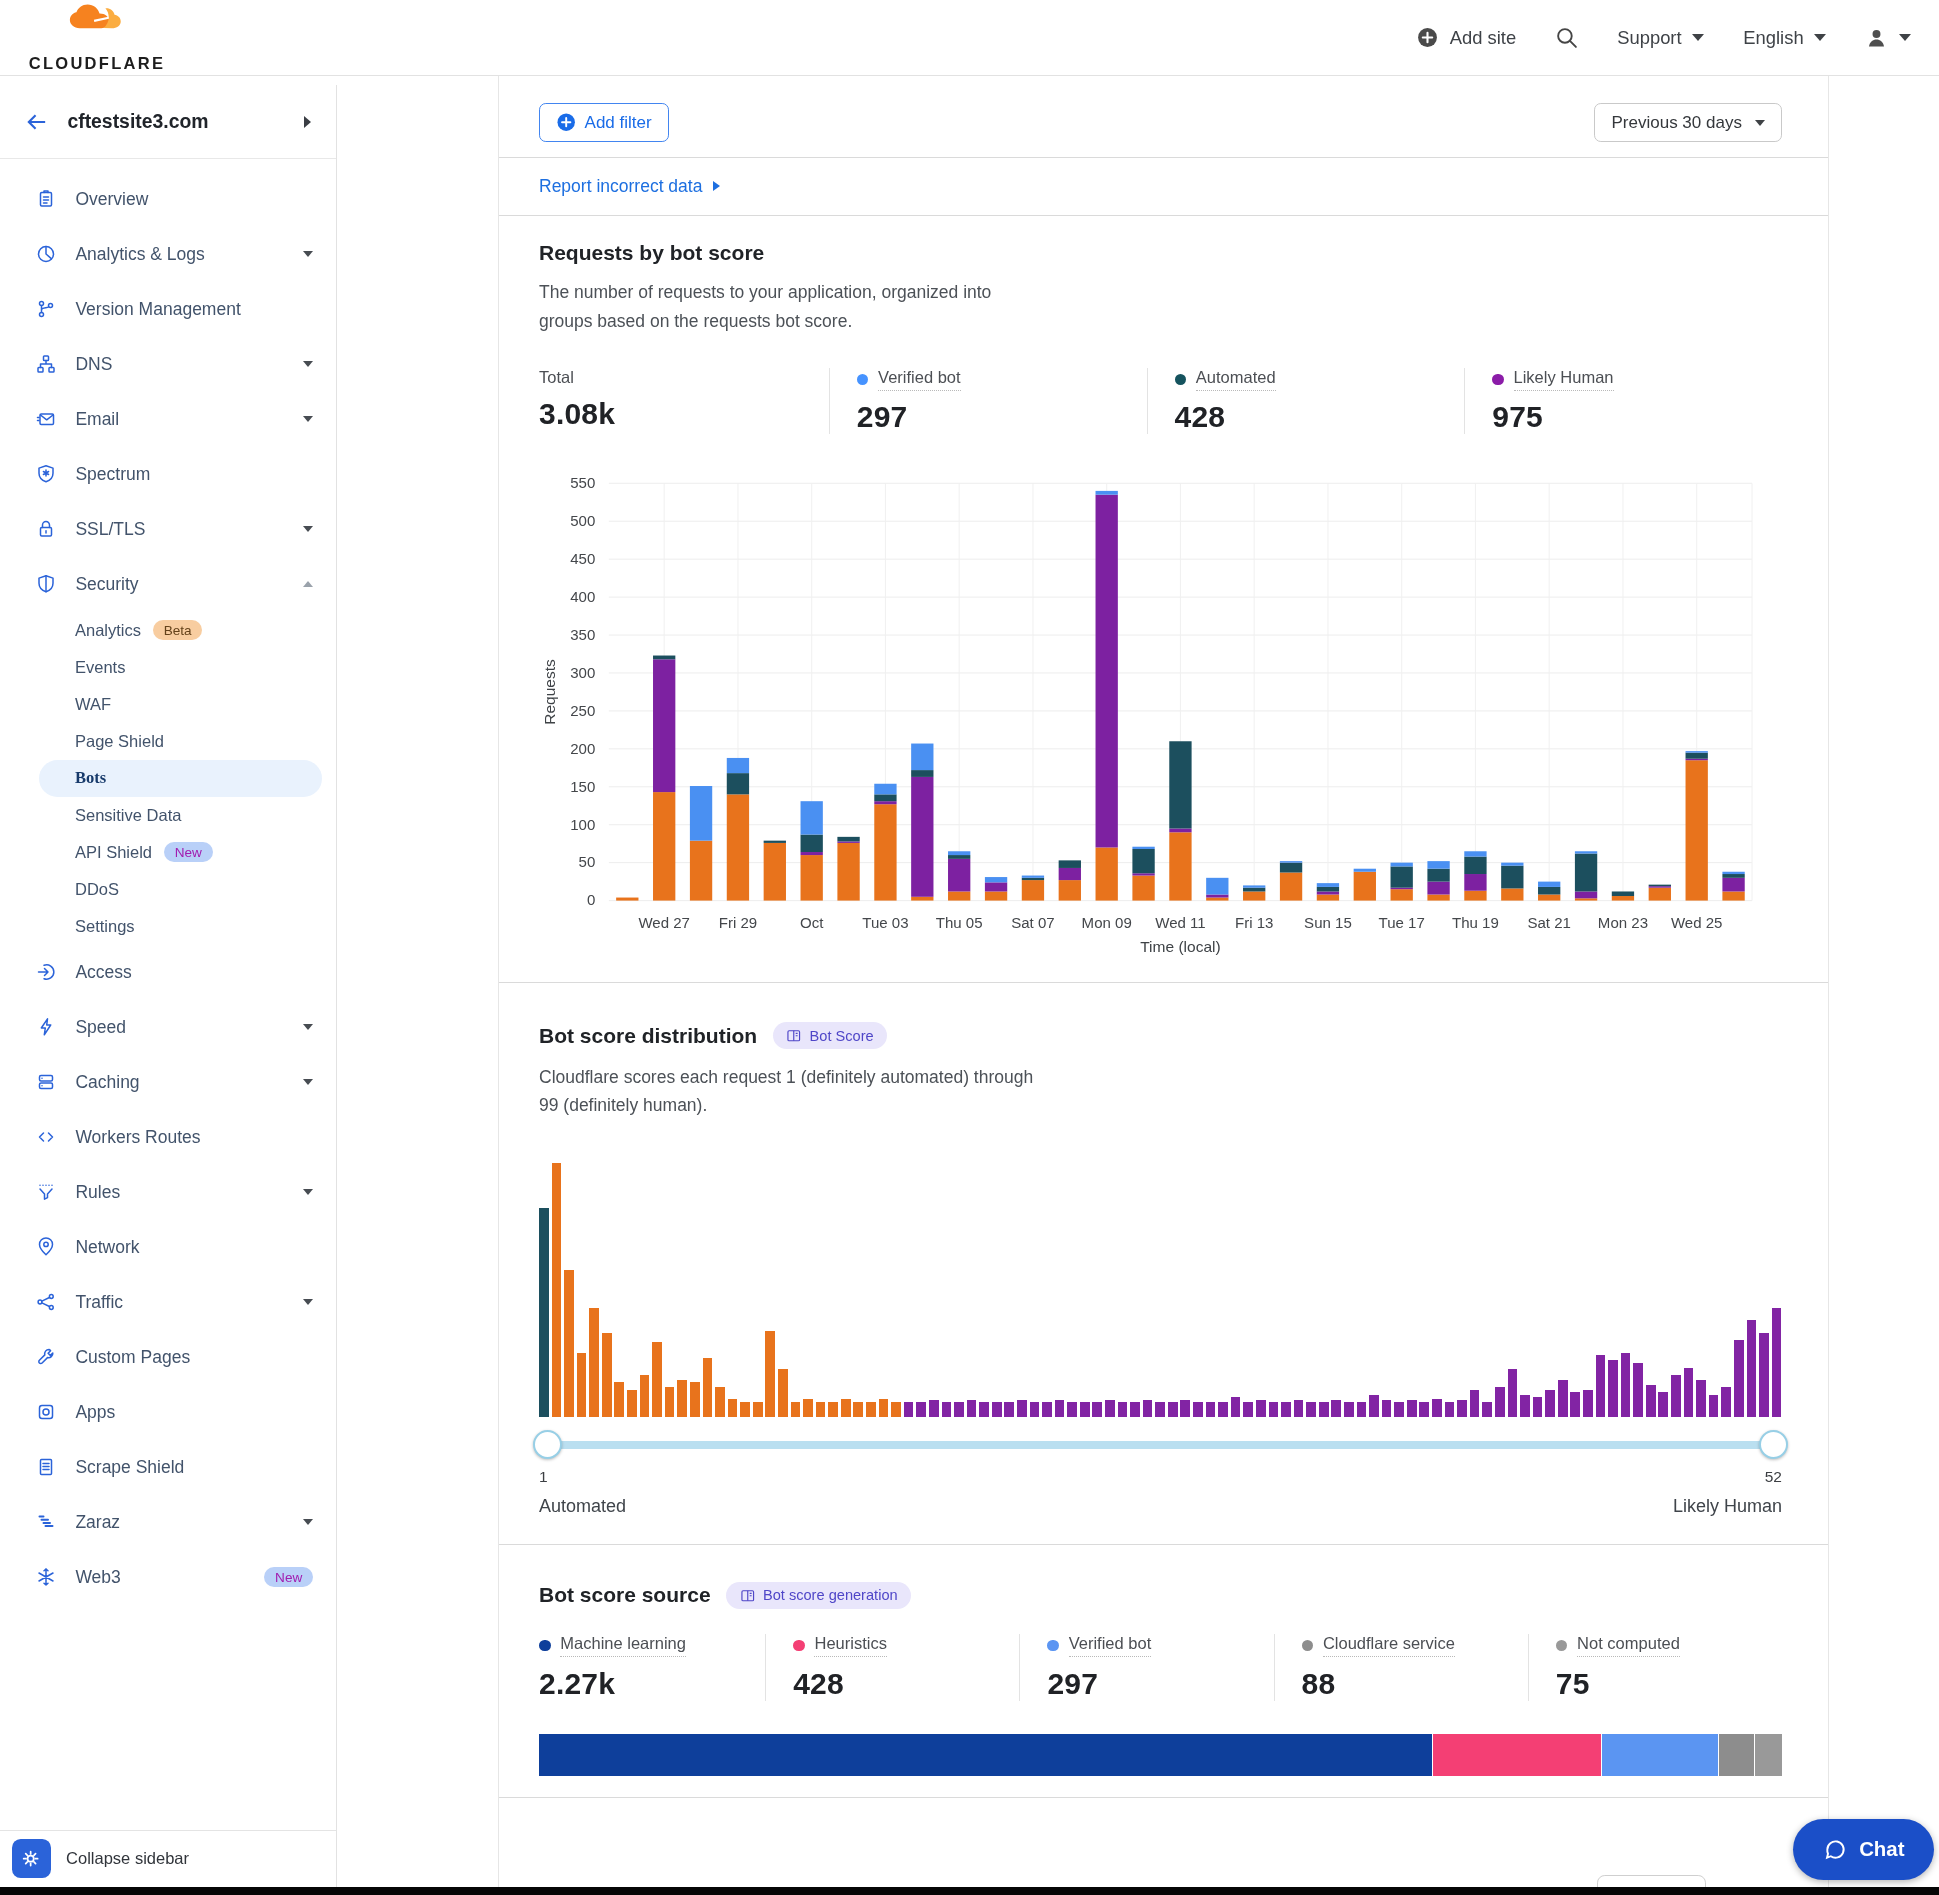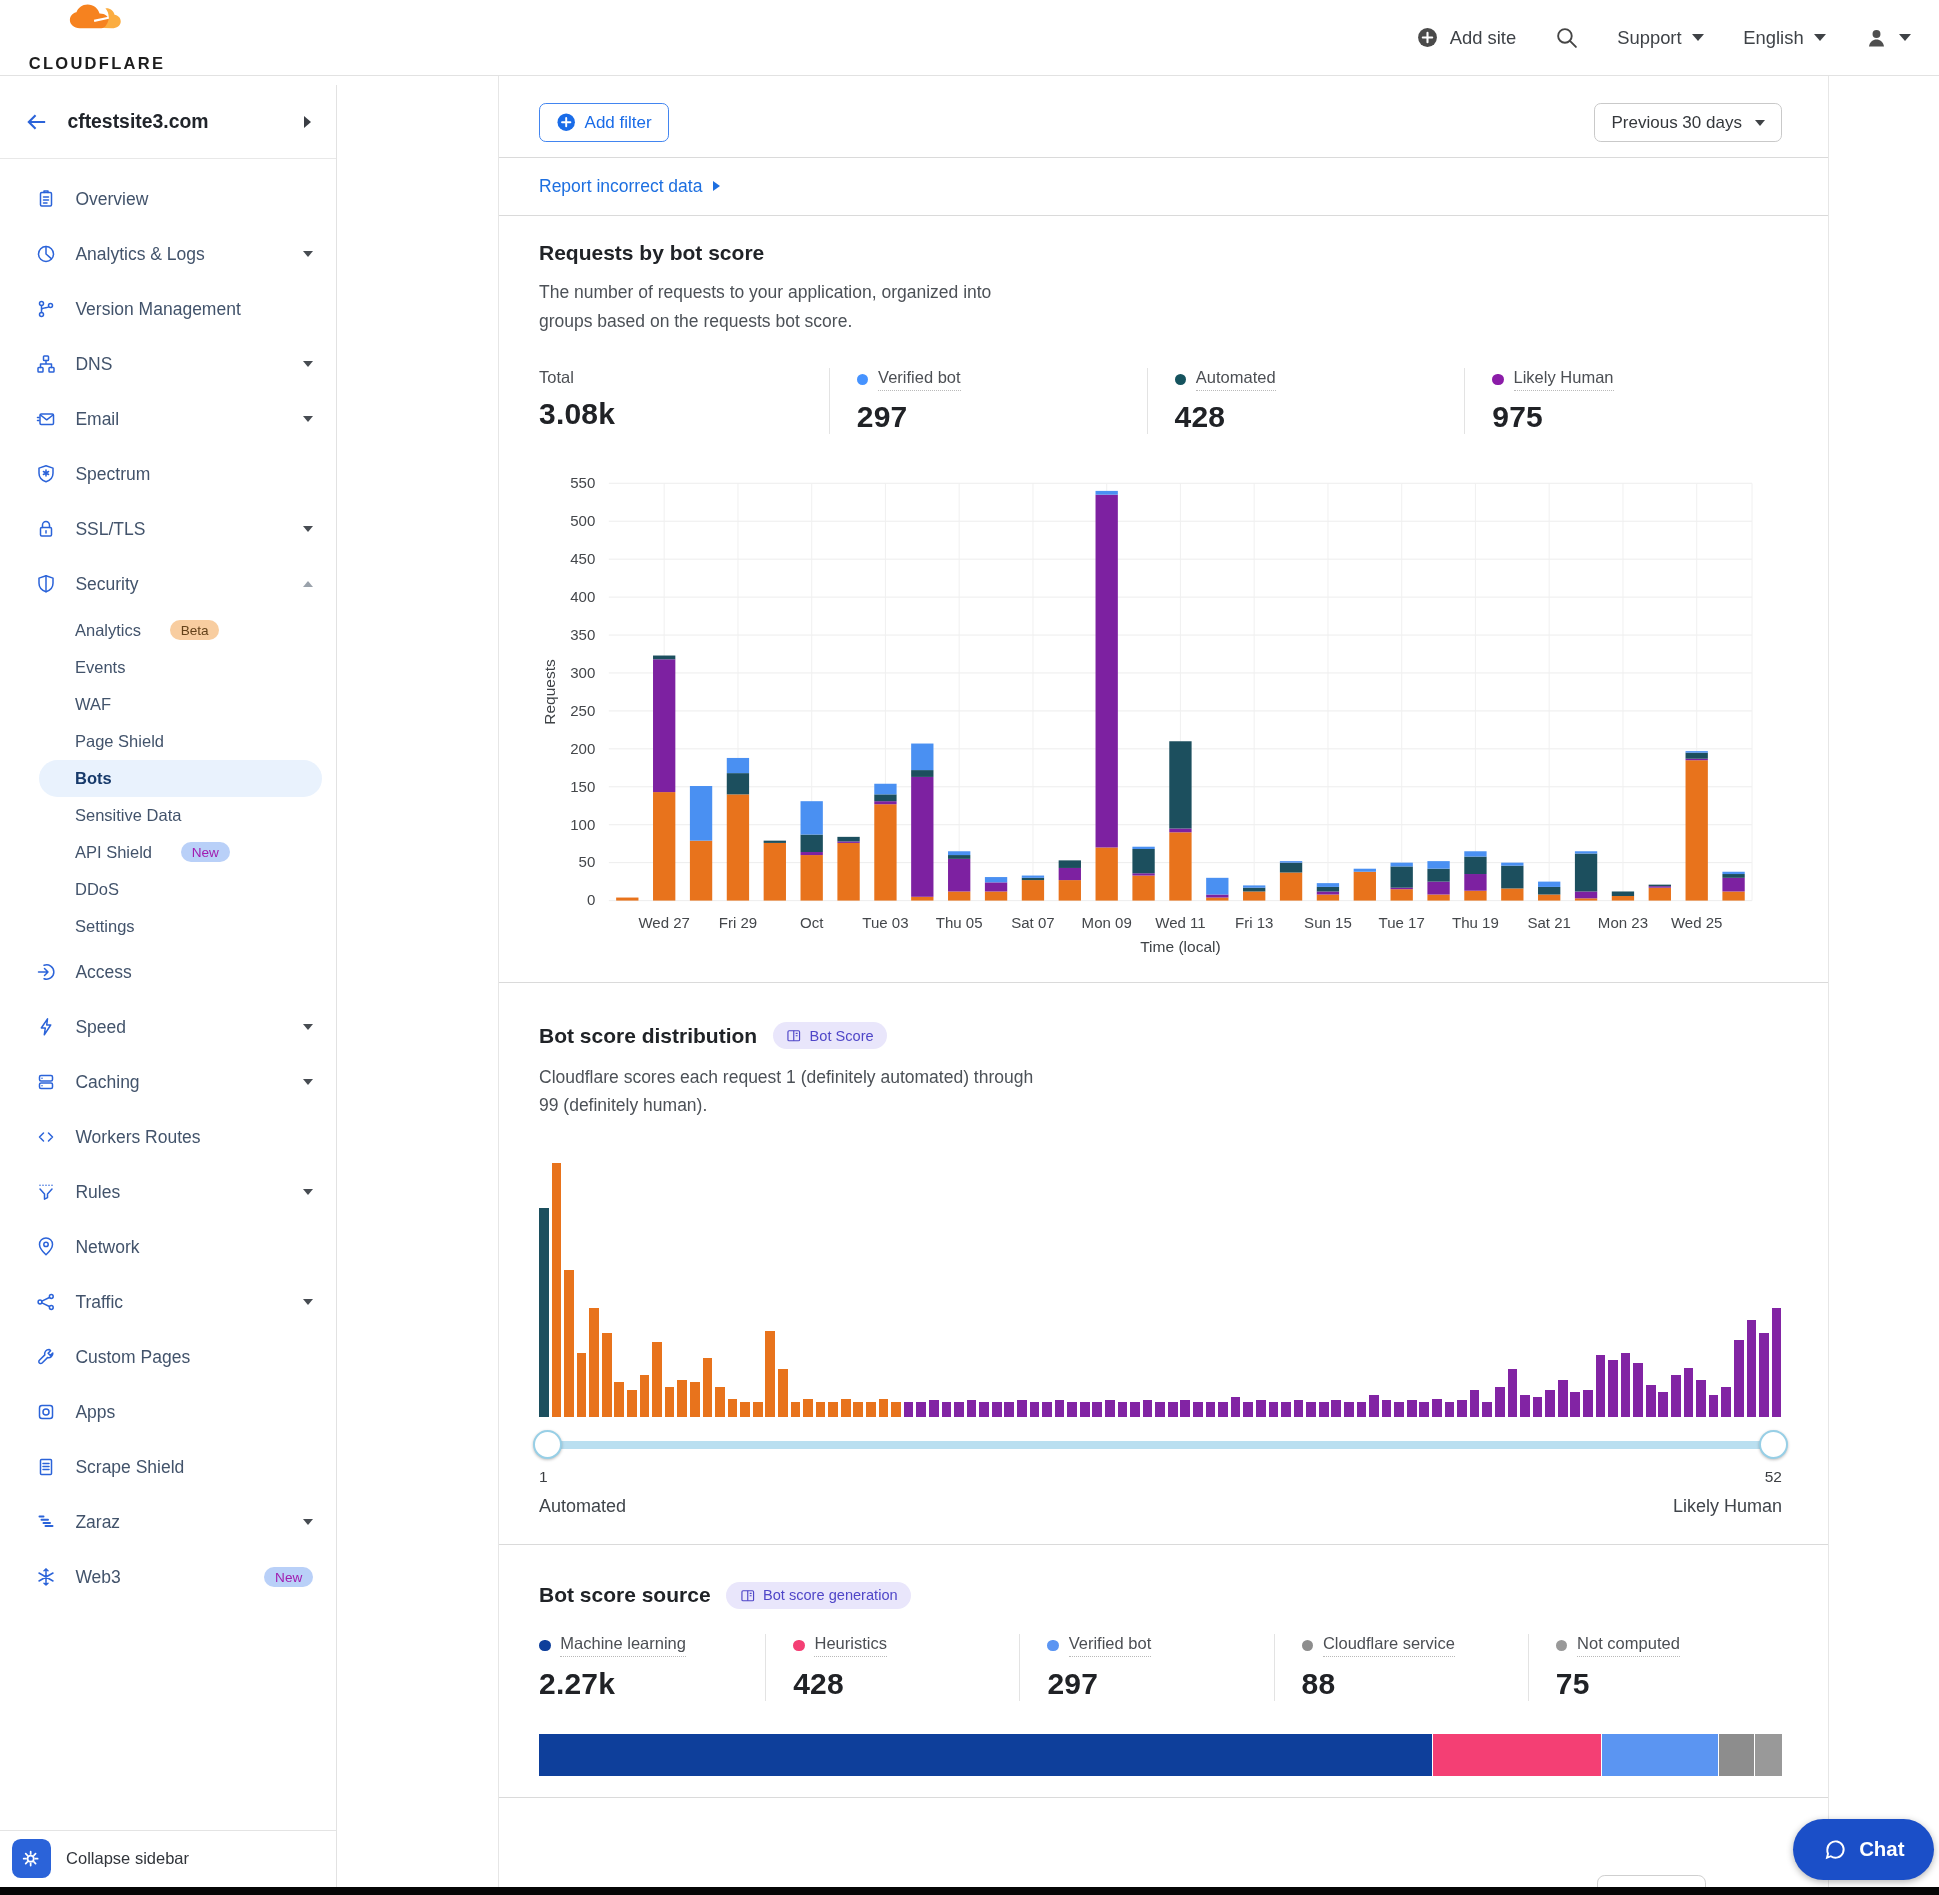--- a/index.html
+++ b/index.html
@@ -26,22 +26,22 @@
     border-bottom:1px solid #e8e8e8; cursor:pointer; }
   .back-ic { width:24px; height:24px; stroke:#2b63d9; fill:none; stroke-width:2.2; flex:none; }
   .site-name { font-size:19.4px; font-weight:700; color:#20242a; flex:1; }
   .tri-right { width:0; height:0; border-top:6.8px solid transparent; border-bottom:6.8px solid transparent; border-left:7.8px solid #3a3e44; }
   .nav { padding-top:12.6px; }
   .nav-item { height:55px; display:flex; align-items:center; gap:18.4px; padding:0 23px 0 35px; cursor:pointer; }
   .nav-ic { width:22px; height:22px; stroke:#2b63d9; fill:none; stroke-width:1.5; stroke-linecap:round; stroke-linejoin:round; flex:none; }
   .nav-label { font-size:17.5px; color:#42536b; flex:1; white-space:nowrap; }
   .chev { width:0; height:0; border-left:5.8px solid transparent; border-right:5.8px solid transparent; border-top:6.8px solid #474c52; }
   .chev.up { border-top:none; border-bottom:6.8px solid #9aa2ab; }
-  .sub-item { height:37px; display:flex; align-items:center; gap:29px; padding-left:75px; font-size:16.5px; color:#42536b; cursor:pointer;text-align:right; }
-  .sub-item.active { background:#e9f2fd; border-radius:18.4px; margin:0 13.6px 0 39px; padding-left:36px; }
+  .sub-item { height:37px; display:flex; align-items:center; gap:12px; padding-left:75px; font-size:16.5px; color:#42536b; cursor:pointer;text-align:right; }
+  .sub-item.active { background:#e9f2fd; border-radius:18.4px; margin:0 13.6px 0 39px; padding-left:36px;font-family:Liberation Serif, serif; }
   .sub-item.active .sub-label { font-weight:700; color:#173a6b; }
   .badge { font-size:13.6px; padding:2.9px 10.7px; border-radius:10.7px; white-space:nowrap; }
   .badge-beta { background:#f8cda0; color:#64421a; }
   .badge-new { background:#b9d0f8; color:#a21caf; }
   .collapse-row { position:absolute; bottom:8.7px; left:0; right:0; height:56px; border-top:1px solid #e4e4e4;
     display:flex; align-items:center; gap:15.5px; padding:0 11.6px; font-size:16.5px; color:#31353b; cursor:pointer; background:#fff;}
   .gear-btn { width:39px; height:39px; border-radius:8.7px; background:#2b63d9; display:flex; align-items:center; justify-content:center; flex:none; cursor:pointer;}
   .gear-btn svg { width:21.3px; height:21.3px; stroke:#fff; fill:none; stroke-width:1.8; stroke-linecap:round; }
   
   .main { position:absolute; left:337px; top:76px; right:0; bottom:0; background:#fff; }

